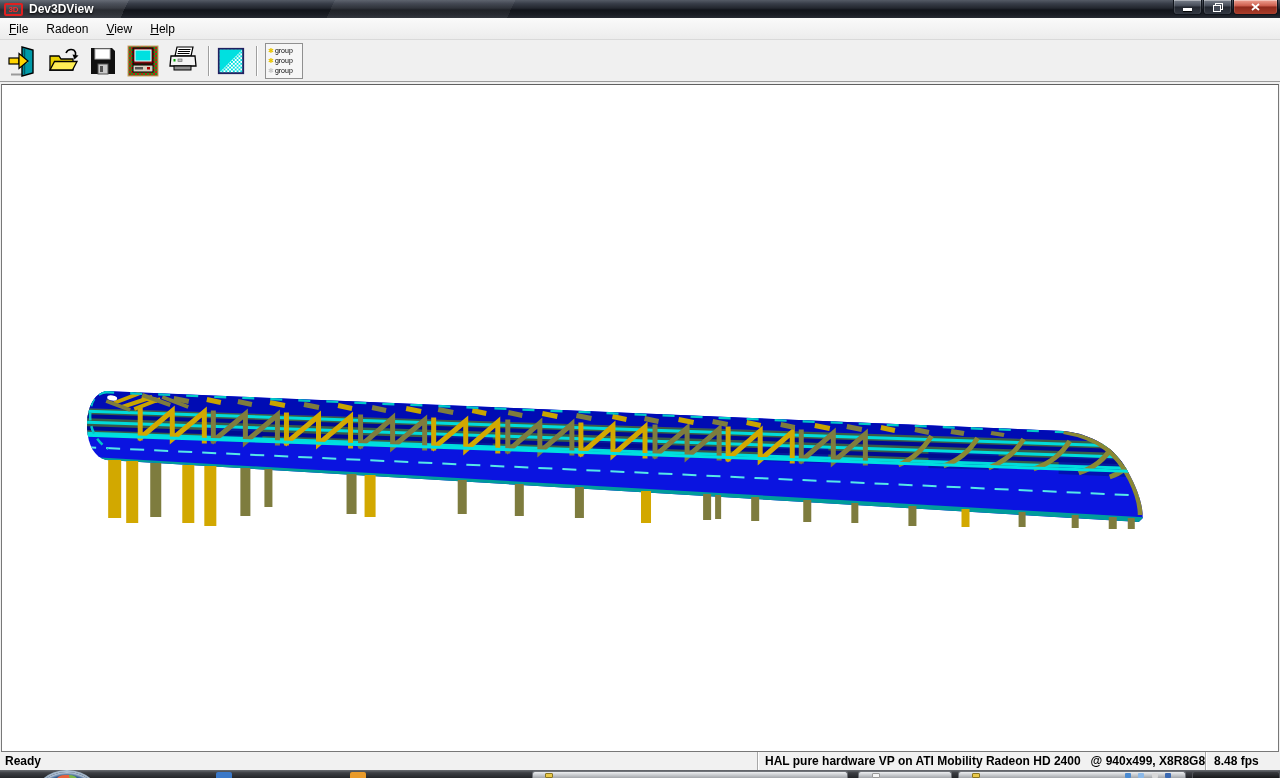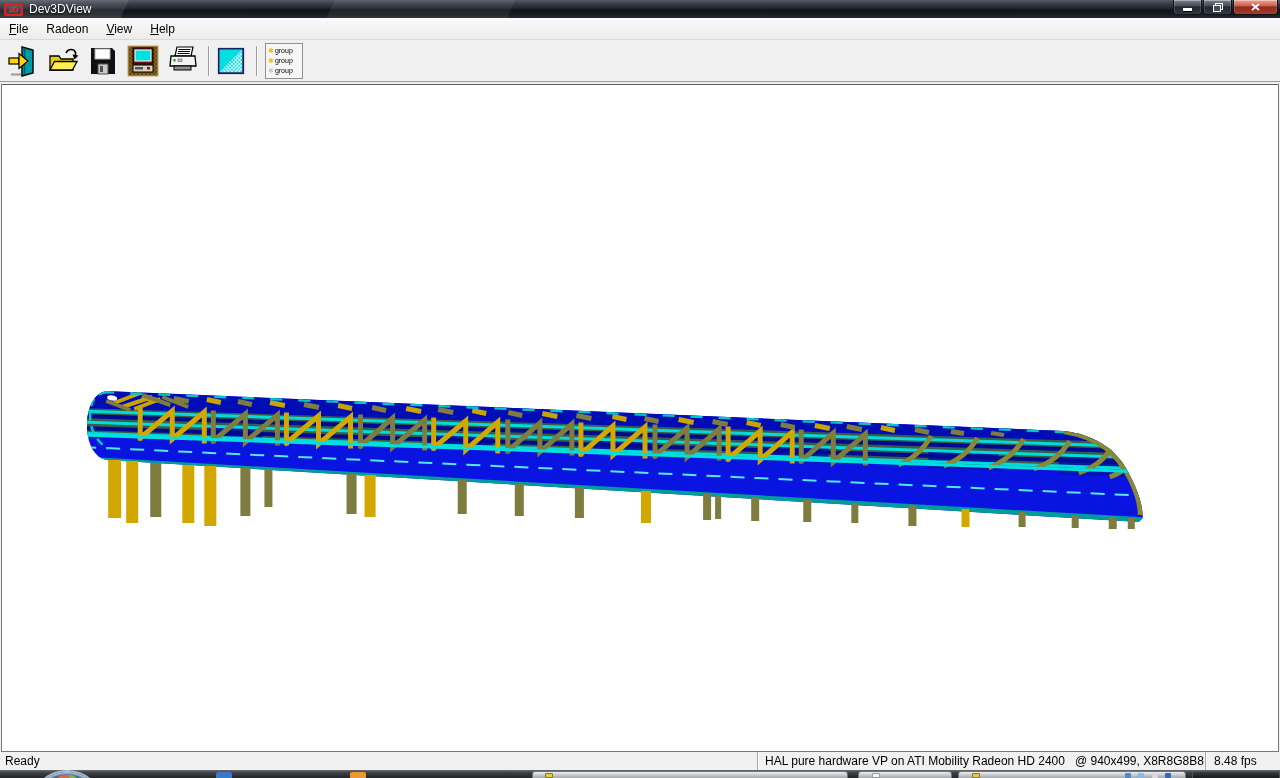--- a/index.html
+++ b/index.html
@@ -12,21 +12,21 @@
     background:
       linear-gradient(115deg, rgba(255,255,255,.10) 0 10%, rgba(255,255,255,0) 10% 26%, rgba(255,255,255,.06) 26% 40%, rgba(255,255,255,0) 40%),
       linear-gradient(180deg,#555b66 0%,#383d48 20%,#23272f 45%,#11141a 55%,#1a1d24 82%,#272b33 100%);
     display:flex; align-items:center;
   }
   .app-icon {
     margin:0 6px 0 4px; width:19px; height:13px; border:2px solid #e02020; border-radius:2px;
     color:#ff2a2a; font-weight:bold; font-size:8px; line-height:9px; text-align:center;
     background:rgba(250,250,250,.10); letter-spacing:0;
   }
-  .wtitle { color:#fff; font-size:12px; font-weight:normal; text-shadow:0 1px 2px #000; }
+  .wtitle { color:#fff; font-size:12px; font-weight:bold; text-shadow:0 1px 2px #000; }
   .winbtns { position:absolute; right:2px; top:0; display:flex; gap:1px; }
   .wbtn {
     width:29px; height:15px; border:1px solid #10141b; border-top:none; border-radius:0 0 4px 4px;
     background:linear-gradient(180deg,#79808c 0%,#454b57 42%,#22262f 50%,#343943 100%);
     box-shadow:inset 0 1px 0 rgba(255,255,255,.4), inset 1px 0 0 rgba(255,255,255,.15), inset -1px 0 0 rgba(255,255,255,.15);
     display:flex; align-items:center; justify-content:center;
   }
   .wbtn.close {
     width:45px;
     background:linear-gradient(180deg,#efa293 0%,#cc5d4c 42%,#8e2a1c 50%,#aa3d2a 100%);
@@ -66,21 +66,21 @@
   
   .viewport {
     position:absolute; left:1px; top:84px; width:1278px; height:668px;
     background:#ffffff; border:1px solid #787878; border-top-color:#606060;
   }
   .scene { width:100%; height:100%; display:block; }
 
   
   .statusbar {
     position:absolute; left:0; top:752px; width:1280px; height:18px;
-    background:#f1f1f1; font-size:12px; color:#000;
+    background:#f1f1f1; font-size:12px; color:#000;font-weight:bold;
   }
   .sb-ready { position:absolute; left:5px; top:2px; }
   .sb-panel { position:absolute; top:0; height:18px; border-left:1px solid #a8a8a8; box-shadow:inset 1px 0 0 #fff; overflow:hidden; }
   .sb-renderer { left:757px; width:448px; padding:2px 0 0 7px; white-space:pre; }
   .sb-fps { left:1205px; width:75px; padding:2px 0 7px 8px; white-space:pre; }
 
   
   .taskbar {
     position:absolute; left:0; top:770px; width:1280px; height:8px;
     background:linear-gradient(180deg,#6a6d72 0%,#3c3e43 35%,#232529 100%);

